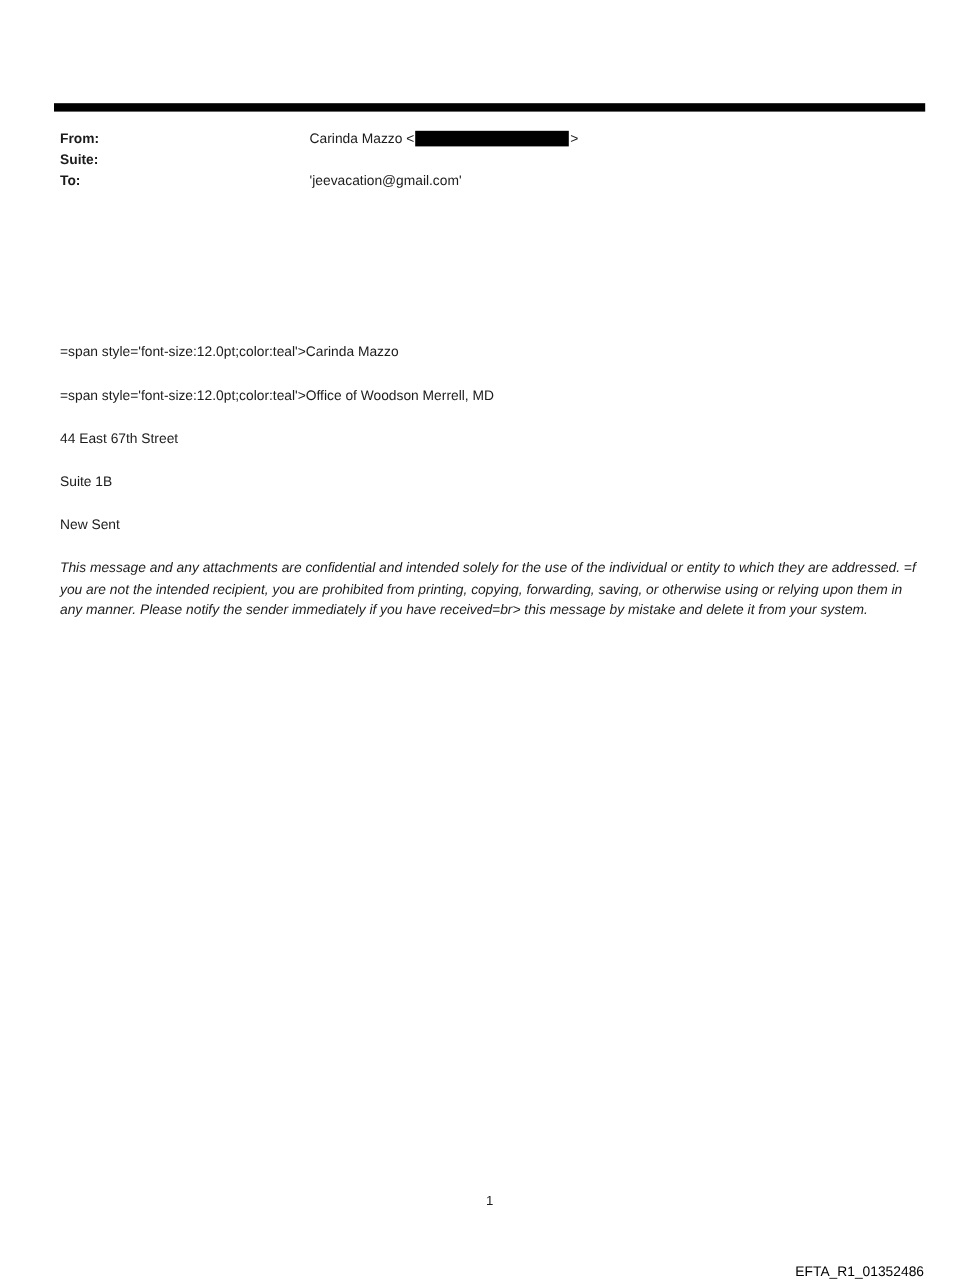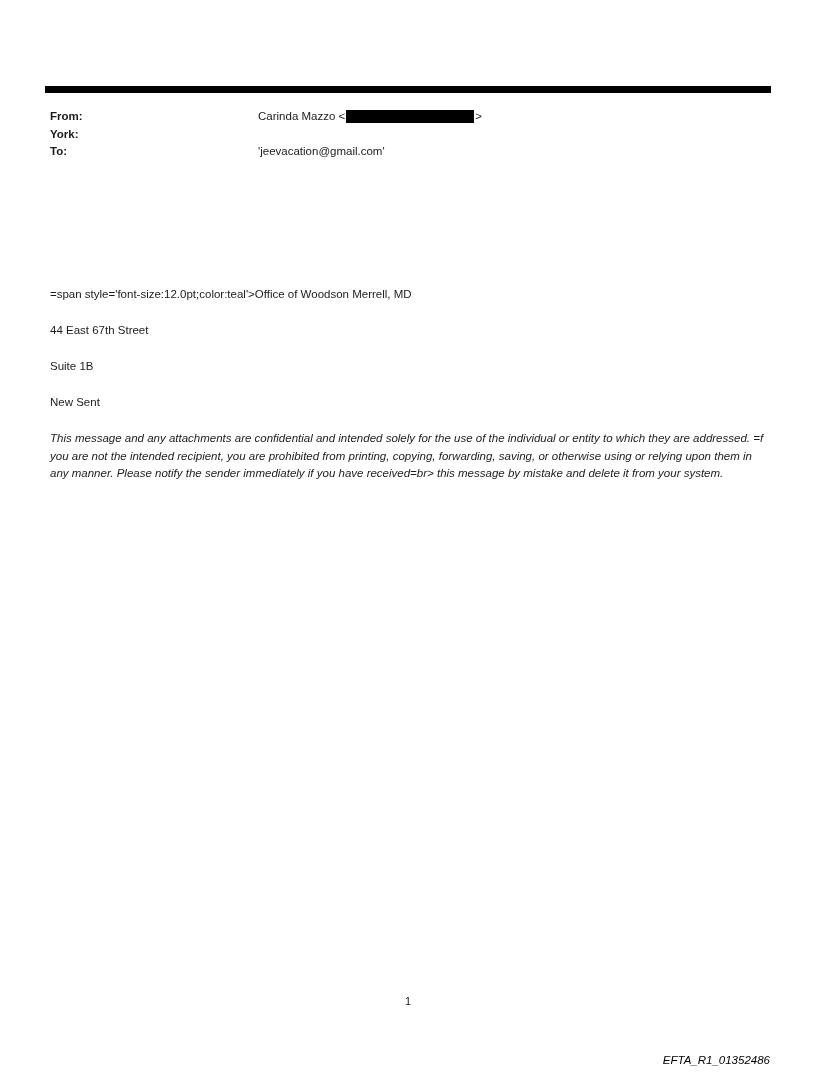--- a/index.html
+++ b/index.html
@@ -75,45 +75,45 @@
     right: 0;
     text-align: center;
     font-size: 11px;
   }
   .bates-number {
     position: absolute;
     top: 1054px;
     right: 46px;
     font-size: 11.5px;
     color: #000000;
-    font-style: italic;
   }
 </style>
 </head>
 <body>
 
 <div class="page">
 
   <div class="top-rule"></div>
 
   <div class="headers">
     <div class="header-row">
       <span class="header-label">From:</span>
       <span class="header-value"><span>Carinda Mazzo &lt;</span><span class="redaction-box"></span><span>&gt;</span></span>
     </div>
     <div class="header-row">
-      <span class="header-label">York:</span>
+      <span class="header-label">Suite:</span>
     </div>
     <div class="header-row">
       <span class="header-label">To:</span>
       <span class="header-value">'jeevacation@gmail.com'</span>
     </div>
   </div>
 
   <div class="body-block">
+    <p class="body-line">=span style='font-size:12.0pt;color:teal'&gt;Carinda Mazzo</p>
     <p class="body-line">=span style='font-size:12.0pt;color:teal'&gt;Office of Woodson Merrell, MD</p>
     <p class="body-line">44 East 67th Street</p>
     <p class="body-line">Suite 1B</p>
     <p class="body-line">New Sent</p>
     <p class="disclaimer">This message and any attachments are confidential and intended solely for the use of the individual or entity to which they are addressed.  =f you are not the intended recipient, you are prohibited from printing, copying, forwarding, saving, or otherwise using or relying upon them in any manner.  Please notify the sender immediately if you have received=br&gt; this message by mistake and delete it from your system.</p>
   </div>
 
   <div class="page-number">1</div>
 
   <div class="bates-number">EFTA_R1_01352486</div>

